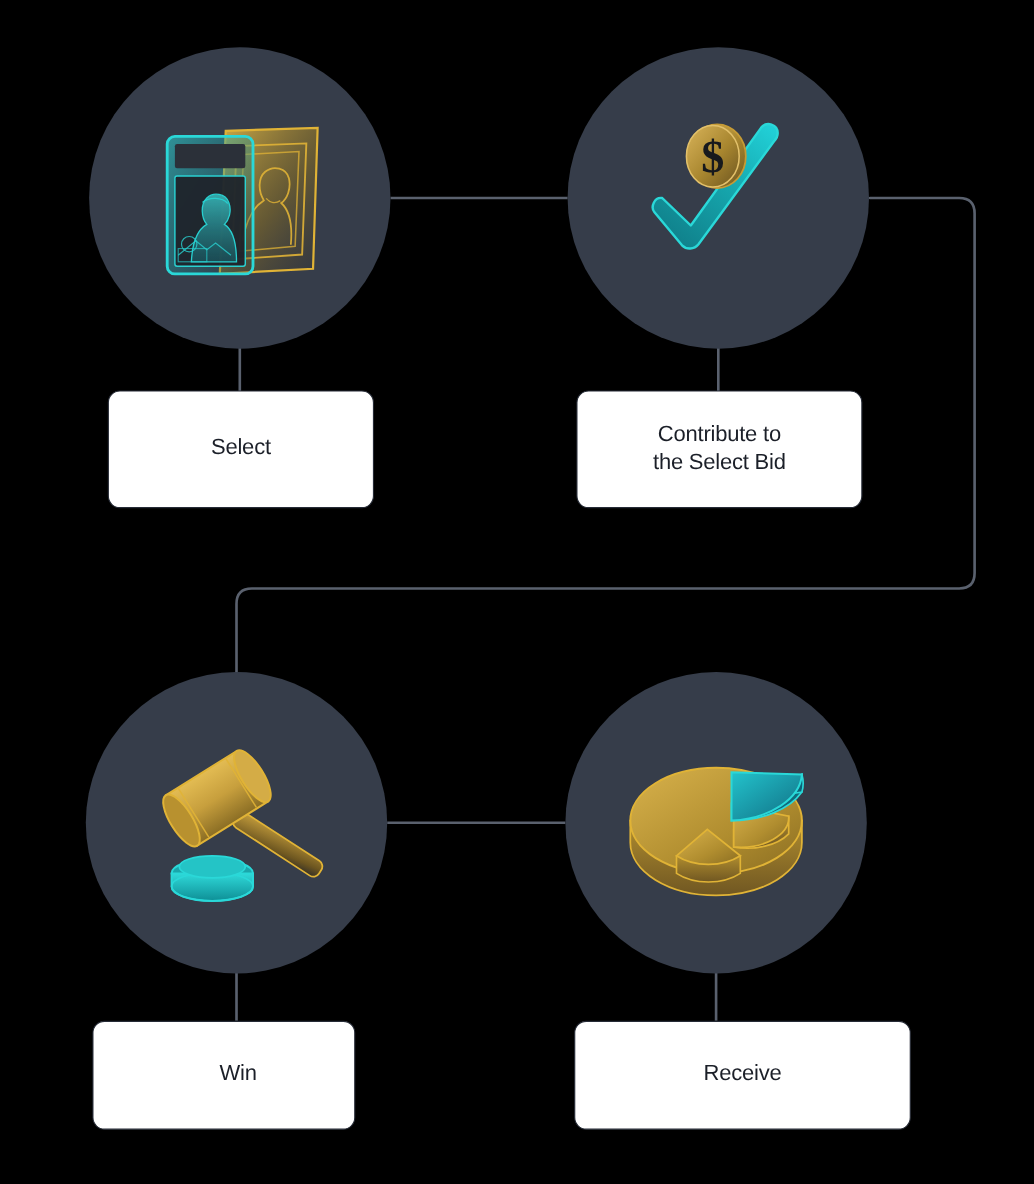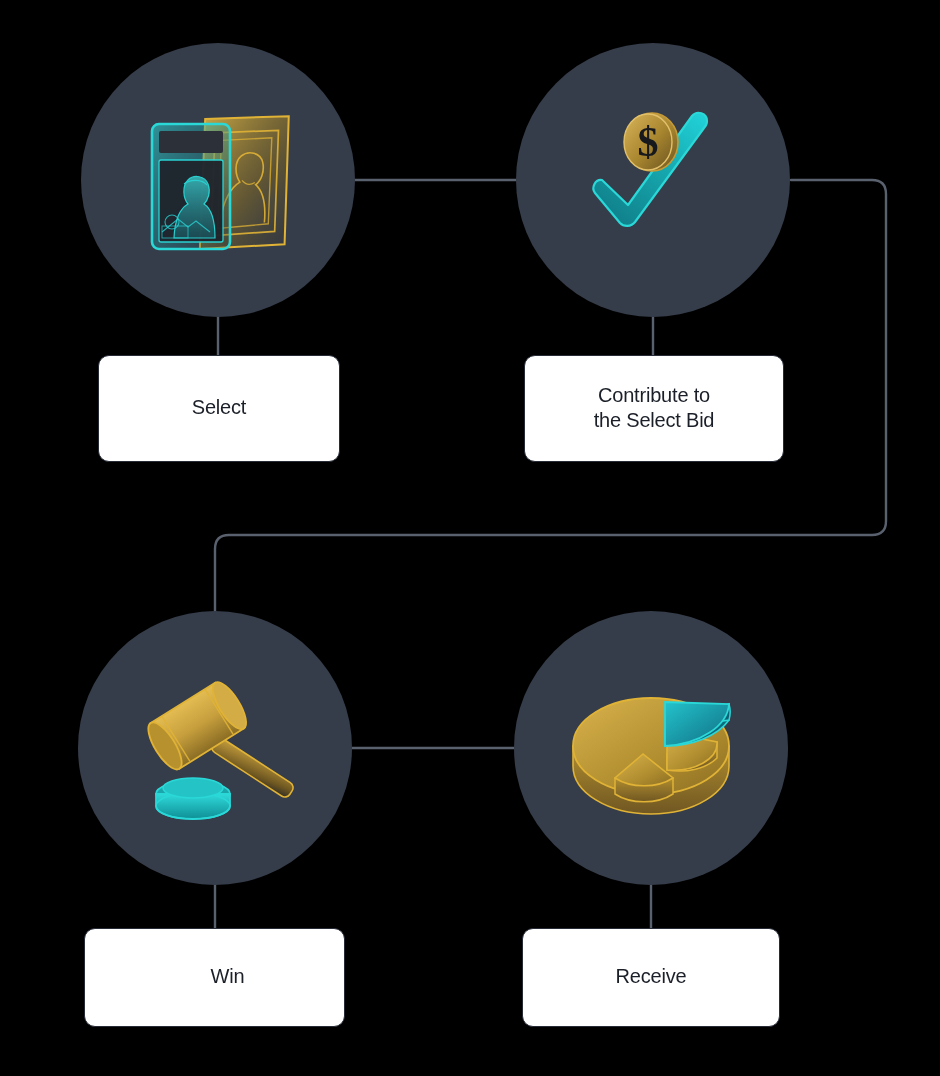--- a/index.html
+++ b/index.html
@@ -79,24 +79,24 @@
   }
 
   
   #step-select       { left: 81px;  top: 43px;  }
   #step-select .step-label   { left: 17px;  top: 312px; width: 242px; height: 107px; }
 
   #step-contribute   { left: 516px; top: 43px;  }
   #step-contribute .step-label { left: 8px; top: 312px; width: 260px; height: 107px; }
 
   #step-win          { left: 78px;  top: 611px; }
-  #step-win .step-label      { left: 6px;  top: 317px; width: 261px; height: 99px; padding-left: 36px; }
+  #step-win .step-label      { left: 6px;  top: 317px; width: 239px; height: 99px; padding-left: 36px; }
 
   #step-receive      { left: 514px; top: 611px; }
-  #step-receive .step-label  { left: 8px;  top: 317px; width: 258px; height: 99px; }
+  #step-receive .step-label  { left: 8px;  top: 317px; width: 306px; height: 99px; }
 
   .lbl-line { display: block; }
 </style>
 </head>
 <body>
 
 <div id="flow-root">
 
   <svg class="connector-layer" viewBox="0 0 940 1076" width="940" height="1076" fill="none">
 

